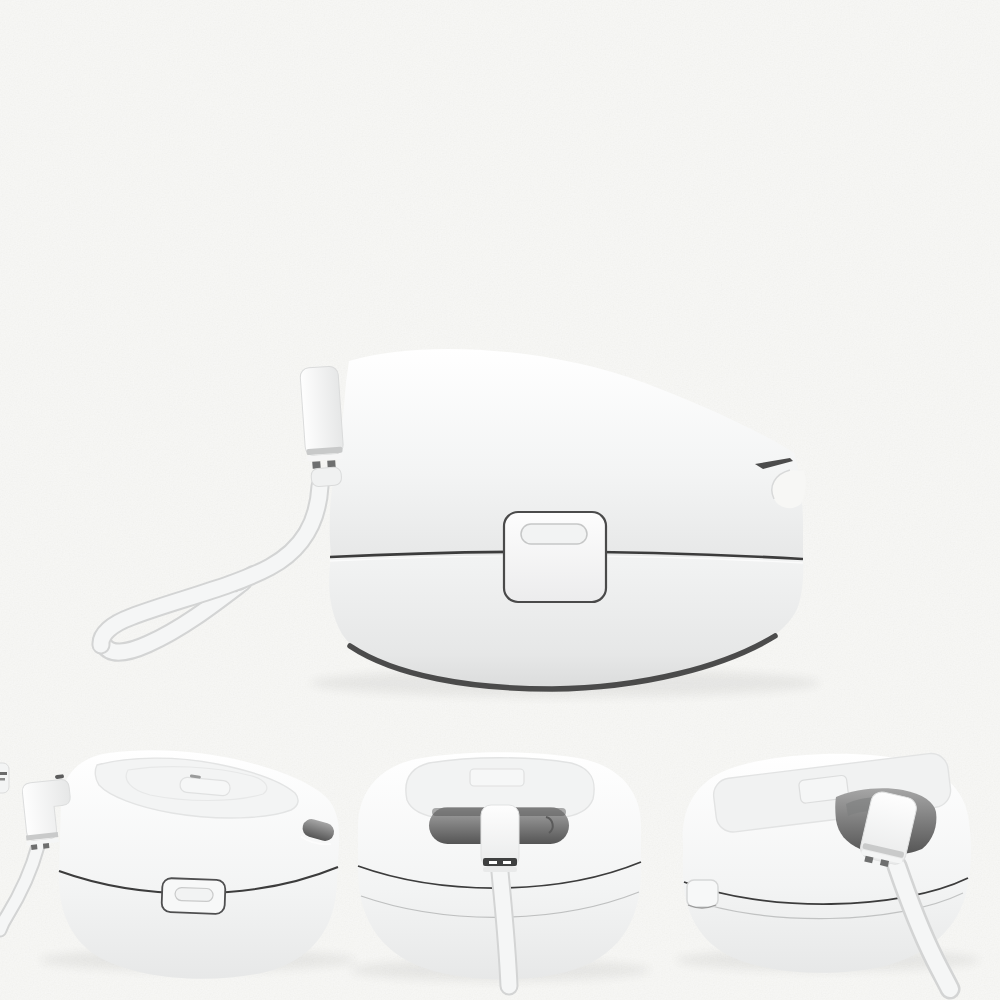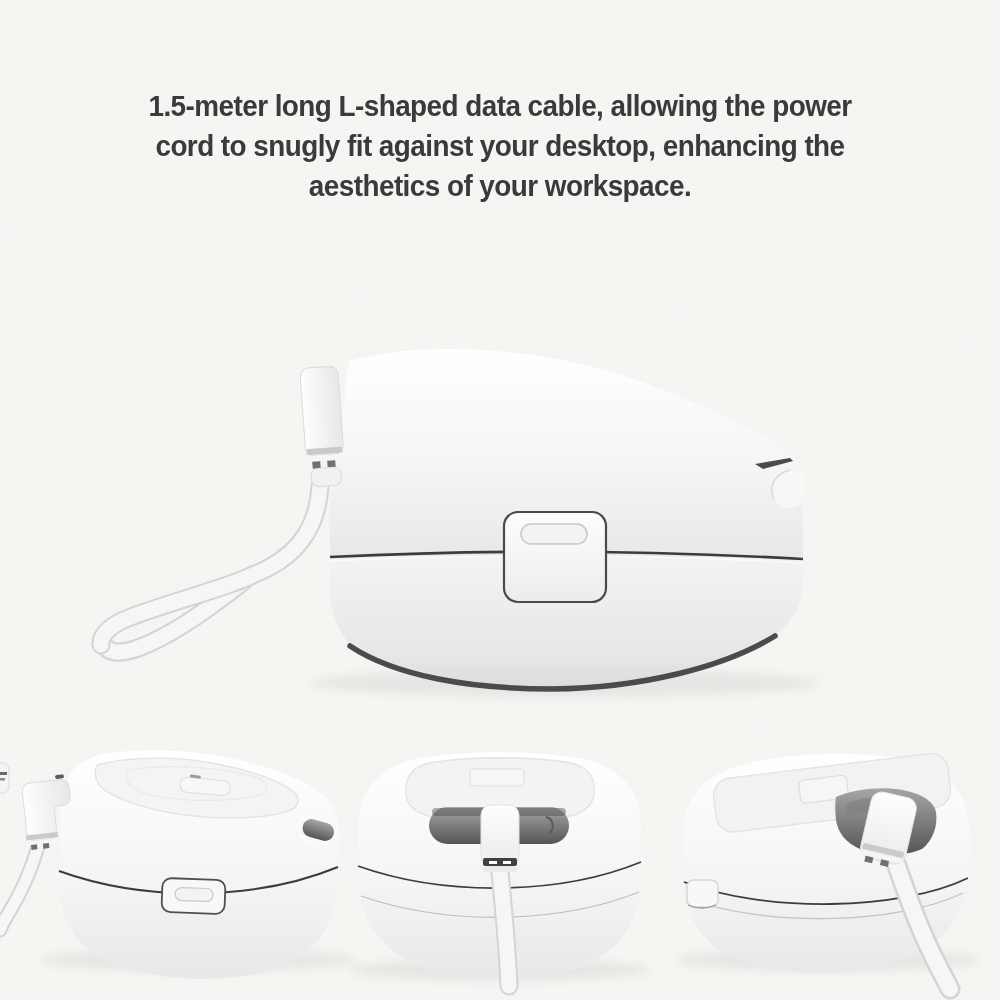--- a/index.html
+++ b/index.html
@@ -20,25 +20,20 @@
   .cable-o{fill:none;stroke:#d3d4d4;stroke-linecap:round;}
   .cable-i{fill:none;stroke:#f5f6f6;stroke-linecap:round;}
   .seam{fill:none;stroke:#3c3c3c;}
   .seam-light{fill:none;stroke:#ffffff;opacity:.7;}
 </style>
 </head>
 <body>
 
 <div class="page">
 
-  <div class="headline">
-    <div class="hl-line">1.5-meter long L-shaped data cable, allowing the power</div>
-    <div class="hl-line">cord to snugly fit against your desktop, enhancing the</div>
-    <div class="hl-line">aesthetics of your workspace.</div>
-  </div>
 
   <svg class="art" viewBox="0 0 1000 1000">
     <defs>
       <linearGradient id="gBody" x1="0" y1="0" x2="0" y2="1">
         <stop offset="0" stop-color="#ffffff"></stop>
         <stop offset="0.6" stop-color="#f3f4f4"></stop>
         <stop offset="1" stop-color="#e7e8e8"></stop>
       </linearGradient>
       <linearGradient id="gBase" x1="0" y1="0" x2="0" y2="1">
         <stop offset="0" stop-color="#f2f3f3"></stop>

